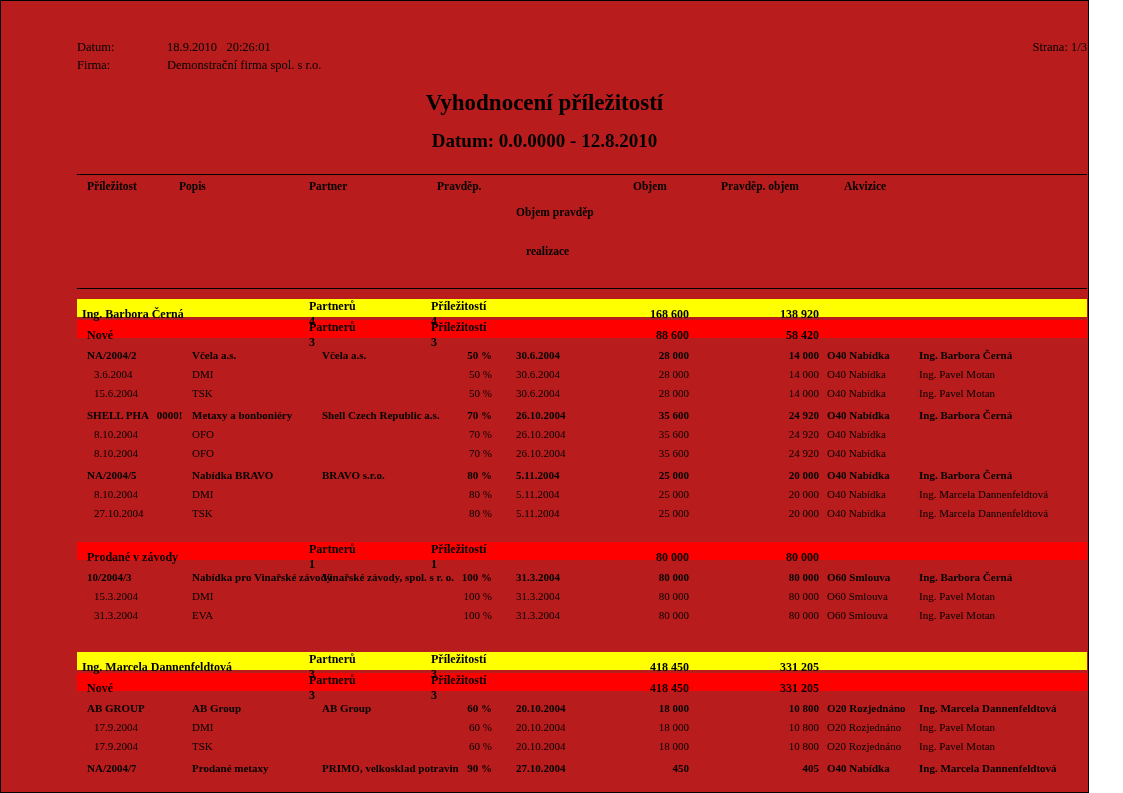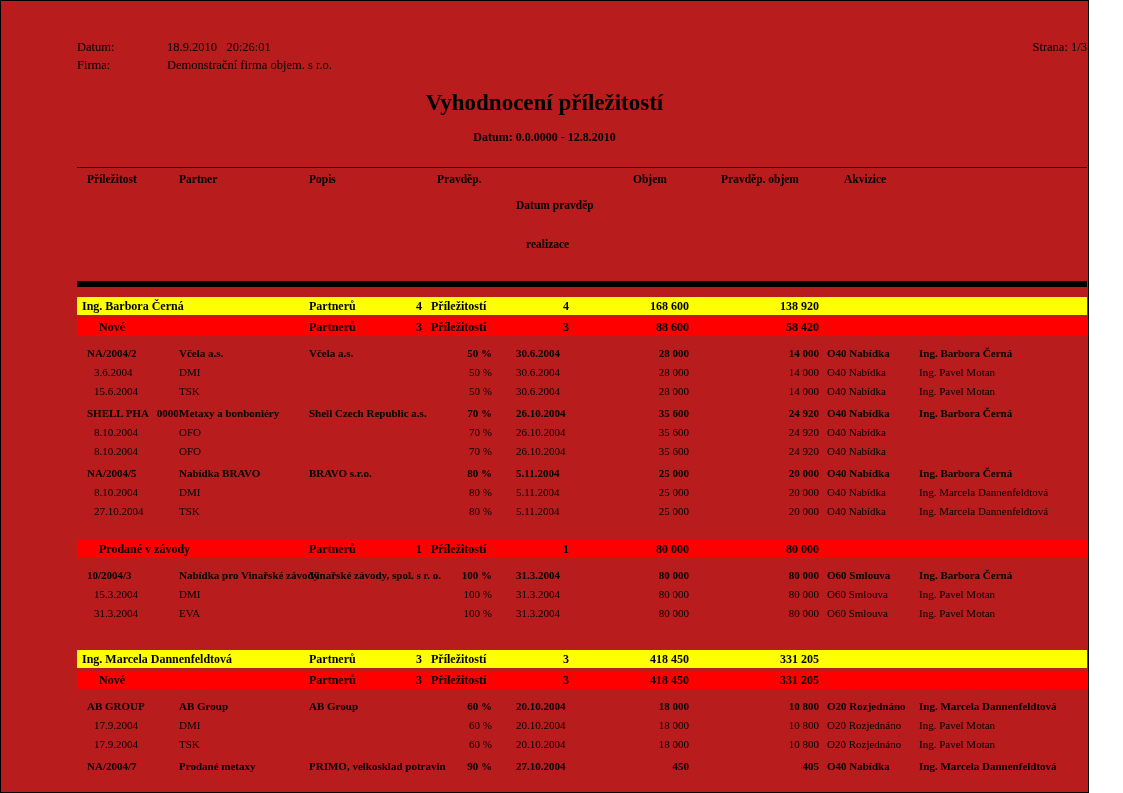--- a/index.html
+++ b/index.html
@@ -21,27 +21,27 @@
   .content { margin-left:76px; width:1010px; }
 
   
   .meta { display:flex; justify-content:space-between; padding-top:37px; font-size:12.5px; }
   .meta-line { line-height:18px; white-space:pre; }
   .meta-label { display:inline-block; width:90px; }
   .meta-right { line-height:18px; }
 
   
   .page-title { text-align:center; font-size:23px; font-weight:bold; margin-top:16px; }
-  .page-subtitle { text-align:center; font-size:12px; font-weight:bold; margin-top:14px; }
+  .page-subtitle { text-align:center; font-size:19px; font-weight:bold; margin-top:14px; }
 
   
   .report-table { margin-top:22px; font-size:11px; }
   .thead {
     border-top:1px solid #000;
-    border-bottom:6px solid #000000;
+    border-bottom:1px solid #000000;
     padding:5px 0 4px 0;
   }
   .grid-cols {
     display:grid;
     grid-template-columns:102px 130px 128px 55px 24px 111px 62px 130px 96px 1fr;
   }
   .trow-h { font-size:11.5px; font-weight:bold; line-height:13px; }
   .trow-h .hc { white-space:pre; }
   .hc1 { padding-left:10px; }
   .hc4 { text-align:left; }
@@ -56,65 +56,65 @@
     display:grid;
     grid-template-columns:232px 113px 9px 138px 120px 130px 1fr;
     height:18px;
     align-items:center;
     font-size:12px;
     font-weight:bold;
   }
   .band-yellow { background:#ffff00; }
   .band-red { background:#ff0000; }
   .band .b1 { padding-left:5px; white-space:pre; }
-  .band-red .b1 { padding-left:22px; }
-  .band .b2, .band .b4 { display:flex; justify-content:space-between; }
+  .band-red .b1 { padding-left:10px; }
+  .band .b2, .band .b4 { display:flex; justify-content:space-between;flex-direction:column; }
   .band .b5, .band .b6 { text-align:right;padding-left:32px; }
 
   
   .trow { line-height:19px; }
   .trow.main { font-weight:bold; }
   .trow .c { white-space:pre; overflow:hidden; }
   .trow .c1 { padding-left:10px; overflow:visible; }
   .trow.detail .c1 { padding-left:17px; }
-  .trow .c2, .trow .c3 { overflow:visible; }
+  .trow .c2, .trow .c3 { overflow:visible;margin-left:13px; }
   .trow .c4 { text-align:right; }
   .trow .c7, .trow .c8 { text-align:right; }
   .trow .c9 { padding-left:8px; }
   .trow .c10 { padding-left:4px; }
 </style>
 </head>
 <body>
 
 <div class="page">
 
   <div class="content">
     <div class="meta">
       <div class="meta-left">
         <div class="meta-line"><span class="meta-label">Datum:</span><span>18.9.2010   20:26:01</span></div>
-        <div class="meta-line"><span class="meta-label">Firma:</span><span>Demonstrační firma objem. s r.o.</span></div>
+        <div class="meta-line"><span class="meta-label">Firma:</span><span>Demonstrační firma spol. s r.o.</span></div>
       </div>
       <div class="meta-right">Strana: 1/3</div>
     </div>
   </div>
 
   <div class="page-title">Vyhodnocení příležitostí</div>
   <div class="page-subtitle">Datum: 0.0.0000 - 12.8.2010</div>
 
   <div class="content">
     <div class="report-table">
       <div class="thead">
         <div class="trow-h grid-cols">
           <span class="hc hc1">Příležitost</span>
+          <span class="hc hc2">Popis</span>
           <span class="hc hc3">Partner</span>
-          <span class="hc hc2">Popis</span>
           <span class="hc hc4">Pravděp.</span>
           <span class="hc hc5"></span>
           <span class="hc hc6">
-            <span class="l1" style="display:block">Datum pravděp</span>
+            <span class="l1" style="display:block">Objem pravděp</span>
             <span class="l2" style="display:block">realizace</span>
           </span>
           <span class="hc hc7">Objem</span>
           <span class="hc hc8">Pravděp. objem</span>
           <span class="hc hc9">Akvizice</span>
         </div>
       </div>
       <div id="table-body">
           <div class="band band-yellow" style="margin-top: 10px;">
             <span class="b1">Ing. Barbora Černá</span>

